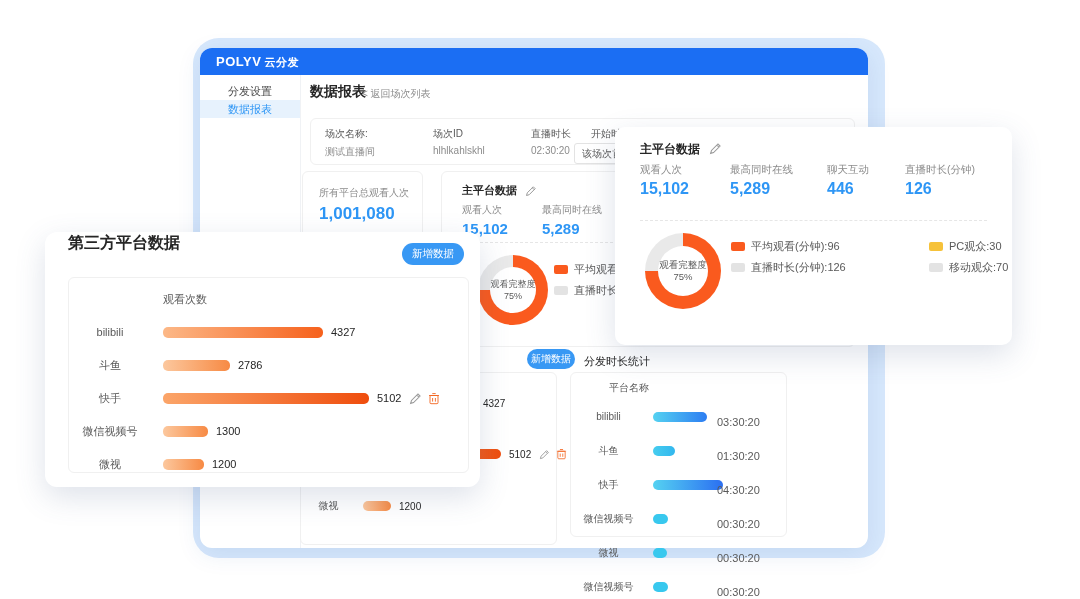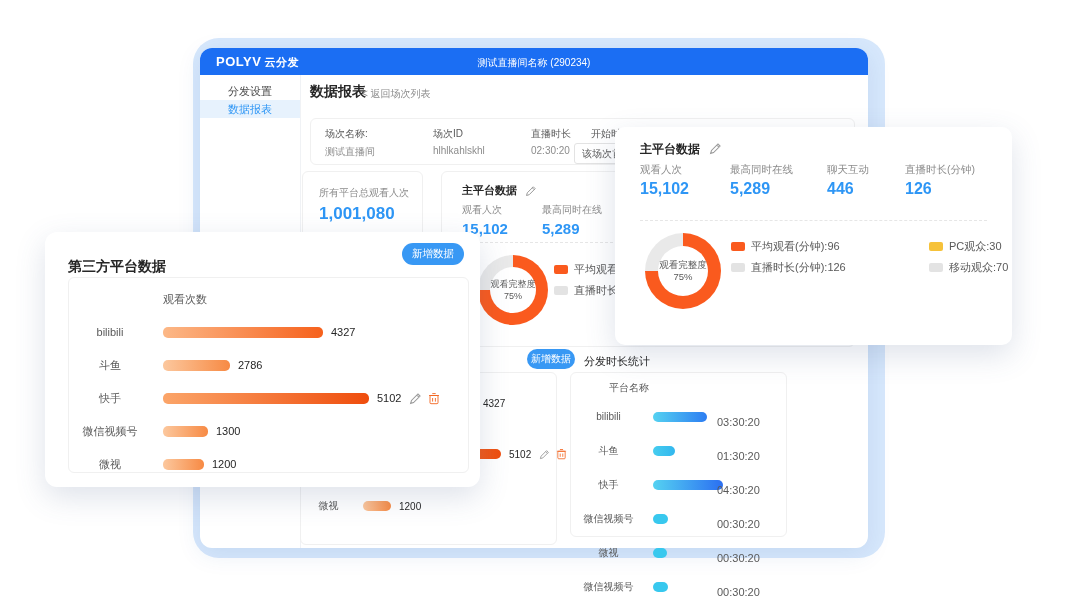--- a/index.html
+++ b/index.html
@@ -85,21 +85,21 @@
   .dur-rows { position:absolute; left:0; top:32px; width:100%; display:flex; flex-direction:column; gap:11px; }
   .dur-rows .row-label { width:75px; font-size:10px; }
   .bar-wrap { width:64px; margin-left:7px; flex:none; }
   .dur-time { font-size:11px; color:#595959;margin-top:11px; }
 
   
   .overlay-card { background:#fff; border-radius:10px; box-shadow:0 10px 30px rgba(70,95,140,.18); }
   .ov-main { left:615px; top:127px; width:397px; height:218px; z-index:6; }
   .ov-main .card-title { font-size:12px; }
   .ov-third { left:45px; top:232px; width:435px; height:255px; z-index:7; border-radius:12px; }
-  .ov-third-title { left:23px; top:26px; font-size:14px; font-weight:bold; color:#262626; }
+  .ov-third-title { left:23px; top:1px; font-size:16px; font-weight:bold; color:#262626; }
   .ov-third-btn { right:16px; top:11px; width:62px; height:22px; font-size:10.5px; }
   .tp-panel { left:23px; top:45px; width:401px; height:196px; }
   .tp-header { position:absolute; left:94px; top:14px; font-size:11px; color:#595959; }
   .tp-rows { position:absolute; left:0; top:48px; width:100%; display:flex; flex-direction:column; gap:21px; }
   .tp-rows .row { height:12px; }
   .tp-rows .row-label { width:82px; font-size:11px; margin-right:12px; }
   .tp-rows .bar { height:11px; }
   .tp-rows .row-value { font-size:11px; margin-left:8px; }
   .icon-btn { margin-left:8px; cursor:pointer; display:inline-flex; }
   .icon-btn + .icon-btn { margin-left:6px; }
@@ -110,21 +110,20 @@
 <body>
 
 <div class="abs backdrop"></div>
 
 <div class="abs window"></div>
 
 <div class="abs win-header">
   <div class="abs brand">
     <span>POLYV</span><span class="brand-suffix">云分发</span>
   </div>
-  <div class="abs room-title">测试直播间名称 (290234)</div>
 </div>
 
 <div class="abs side-item" style="top:82px;">分发设置</div>
 <div class="abs side-item active" style="top:100px;">数据报表</div>
 <div class="abs side-border"></div>
 
 <div class="abs page-title">数据报表</div>
 <div class="abs back-link">&lt; 返回场次列表</div>
 
 <div class="abs card info-card">

